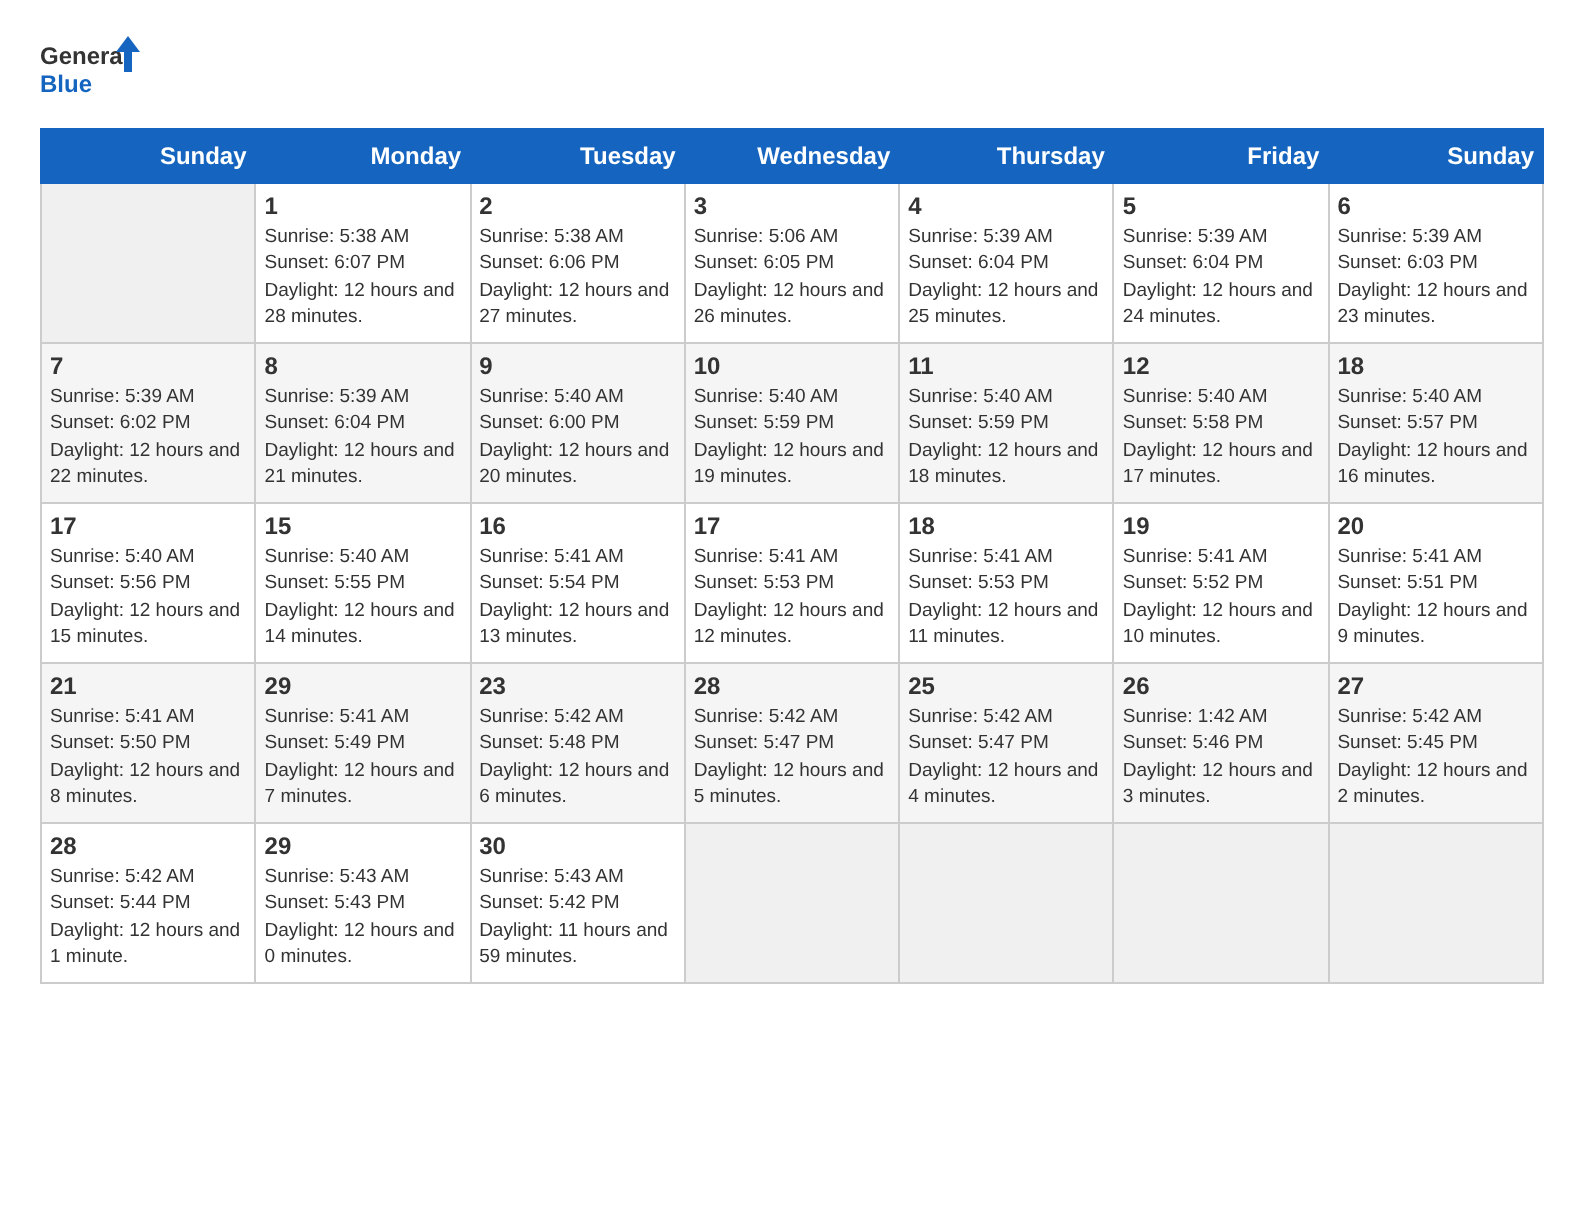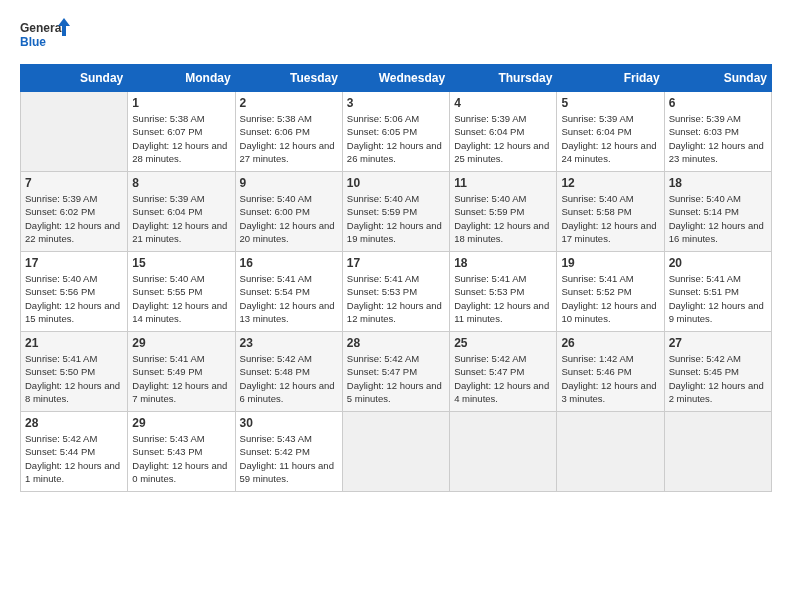--- a/index.html
+++ b/index.html
@@ -194,21 +194,21 @@
         <td>
           <div class="day-number">12</div>
           <div class="day-info">Sunrise: 5:40 AM
 Sunset: 5:58 PM
 Daylight: 12 hours
 and 17 minutes.</div>
         </td>
         <td>
           <div class="day-number">18</div>
           <div class="day-info">Sunrise: 5:40 AM
-Sunset: 5:14 PM
+Sunset: 5:57 PM
 Daylight: 12 hours
 and 16 minutes.</div>
         </td>
       </tr>
       <tr>
         <td>
           <div class="day-number">17</div>
           <div class="day-info">Sunrise: 5:40 AM
 Sunset: 5:56 PM
 Daylight: 12 hours

